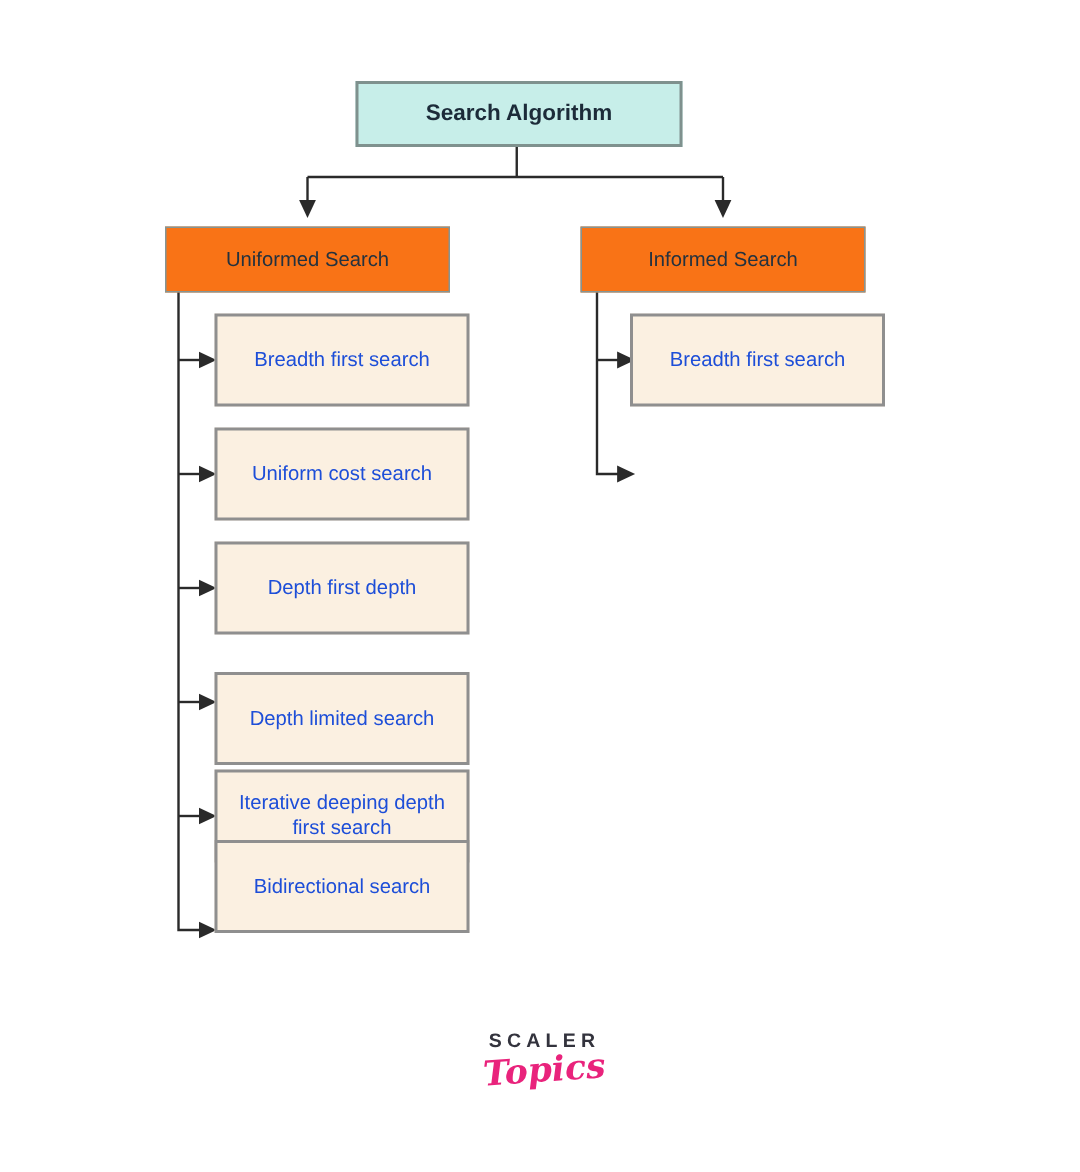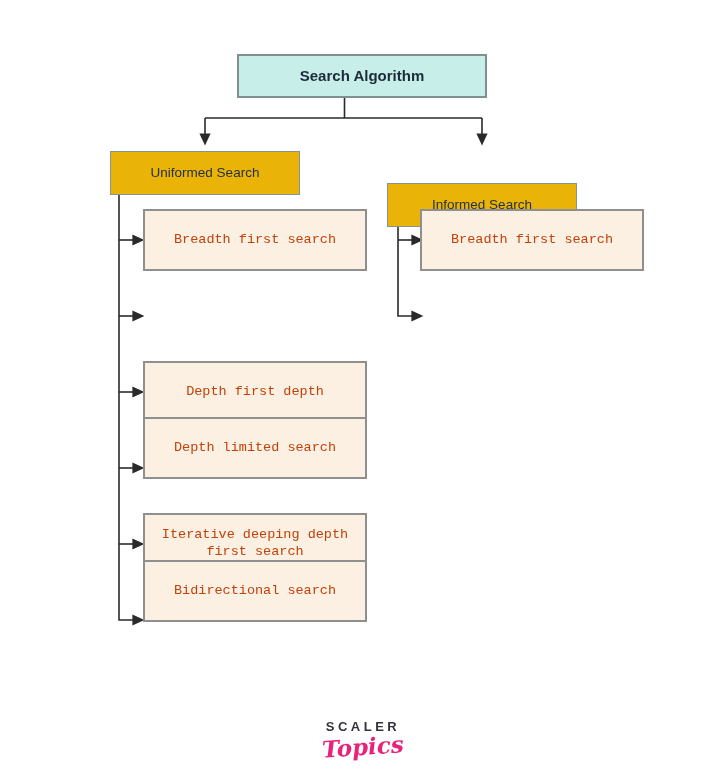--- a/index.html
+++ b/index.html
@@ -26,68 +26,66 @@
     display: flex;
     align-items: center;
     justify-content: center;
     text-align: center;
     box-sizing: border-box;
     z-index: 1;
     line-height: 1.25;
   }
   .node-root {
     left: 237px; top: 54px;
-    width: 250px; height: 44px;
+    width: 218px; height: 44px;
     background: #c7eee9;
     border: 2px solid #7f918e;
     font-size: 15px;
     font-weight: bold;
     color: #1c2b39;
   }
   .node-branch {
     top: 151px;
     width: 190px; height: 44px;
-    background: #eab308;
+    background: #f97316;
     border: 1.5px solid #839595;
     font-size: 13.5px;
     color: #24323f;
   }
   .node-branch.uninformed { left: 110px; }
-  .node-branch.informed  { left: 387px; margin-top: 32px; }
+  .node-branch.informed  { left: 387px; }
   .node-leaf {
-    width: 224px; height: 62px;
+    width: 170px; height: 62px;
     background: #fbf0e1;
     border: 2px solid #8f8f8f;
     font-size: 13.5px;
-    color: #c2410c;
+    color: #1d4ed8;
     padding: 4px 14px;
-    font-family: Liberation Mono, monospace;
   }
   .col-left  { left: 143px; }
   .col-right { left: 420px; }
   .row-0 { top: 209px; }
   .row-1 { top: 285px; }
   .row-2 { top: 361px; }
-  .row-3 { top: 417px; }
+  .row-3 { top: 448px; }
   .row-4 { top: 513px; text-align: center; }
   .row-5 { top: 560px; }
   .logo {
     position: absolute;
     left: 300px; top: 686px;
     width: 126px;
     text-align: center;
     z-index: 1;
   }
   .logo-brand {
     font-size: 13px;
     font-weight: bold;
     letter-spacing: 3.5px;
     color: #33333d;
     display: block;
-    margin-top: 33px;
   }
   .logo-sub {
     display: inline-block;
     font-family: "DejaVu Serif", serif;
     font-style: italic;
     font-weight: bold;
     font-size: 23px;
     color: #e9237c;
     transform: rotate(-4deg);
     margin-top: -1px;
@@ -121,20 +119,21 @@
       <path d="M398 240 H413" marker-end="url(#arrow)"></path>
     </g>
   </svg>
 
   <div class="node node-root">Search Algorithm</div>
 
   <div class="node node-branch uninformed">Uniformed Search</div>
   <div class="node node-branch informed">Informed Search</div>
 
   <div class="node node-leaf col-left row-0">Breadth first search</div>
+  <div class="node node-leaf col-left row-1">Uniform cost search</div>
   <div class="node node-leaf col-left row-2">Depth first depth</div>
   <div class="node node-leaf col-left row-3">Depth limited search</div>
   <div class="node node-leaf col-left row-4">Iterative deeping depth first search</div>
   <div class="node node-leaf col-left row-5">Bidirectional search</div>
 
   <div class="node node-leaf col-right row-0">Breadth first search</div>
 
   <div class="logo">
     <span class="logo-brand">SCALER</span>
     <span class="logo-sub">Topics</span>

